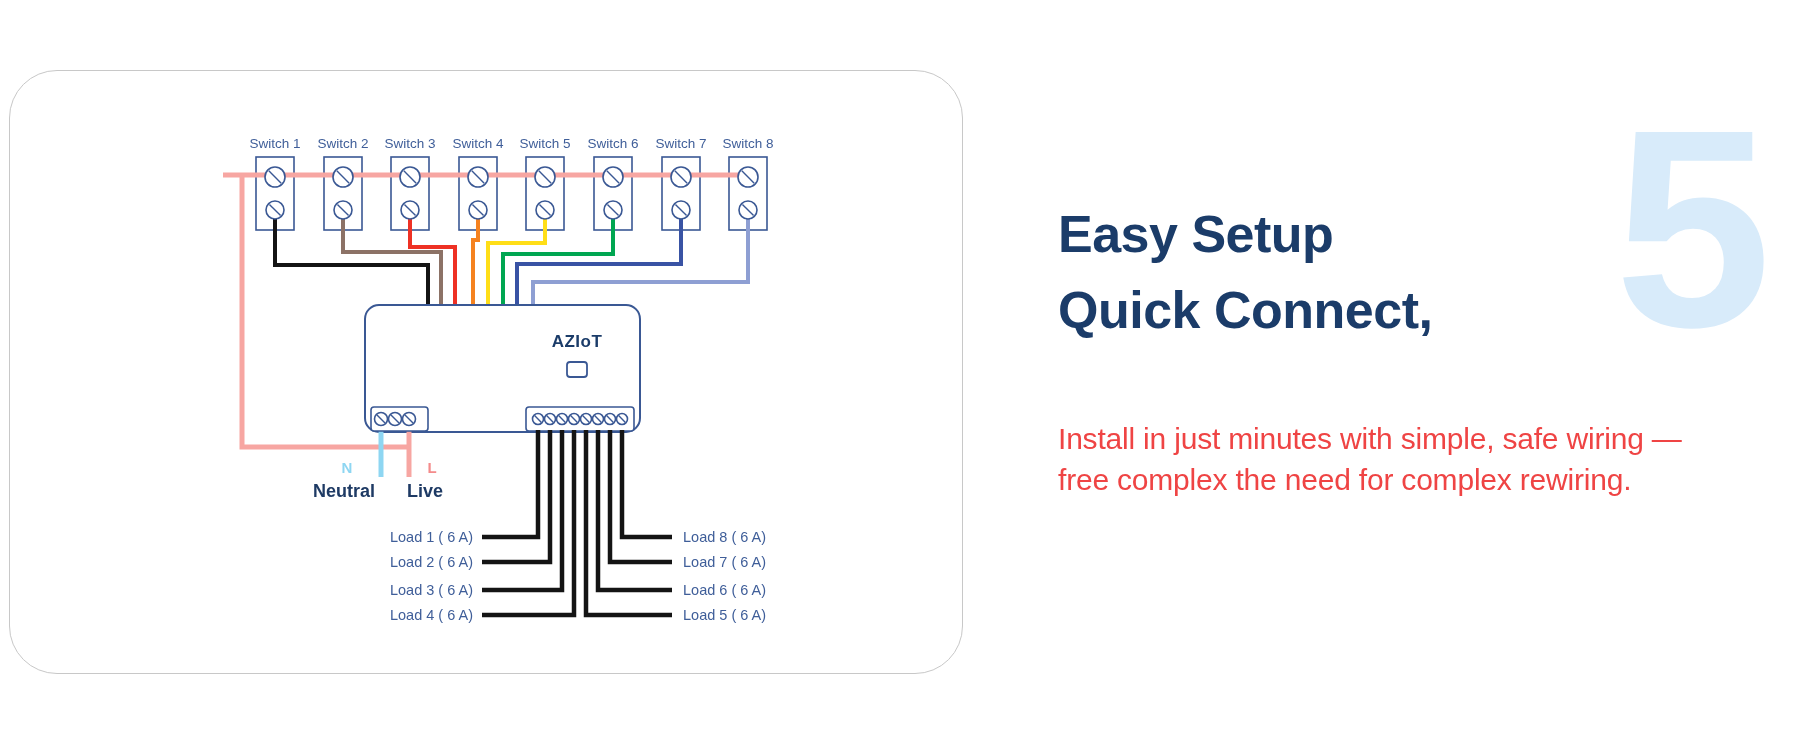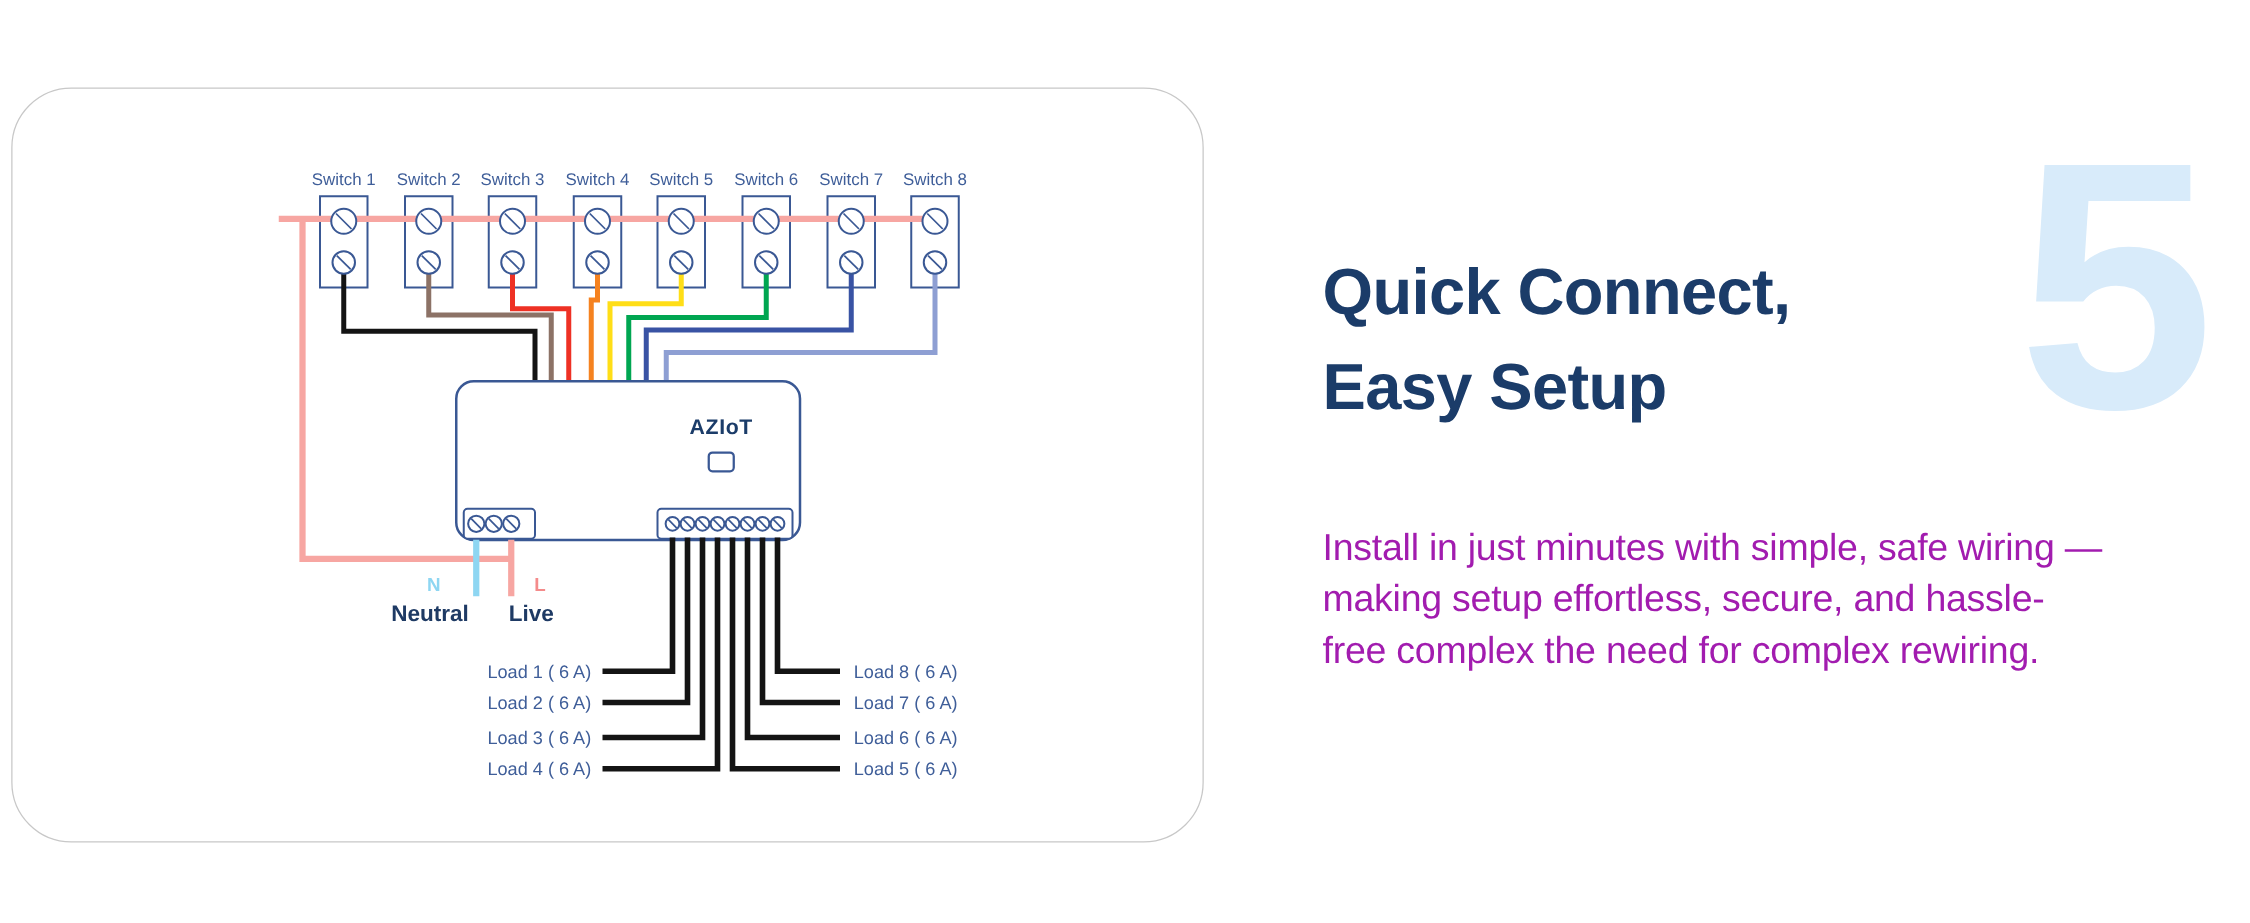--- a/index.html
+++ b/index.html
@@ -23,21 +23,21 @@
     font-size:52px;font-weight:bold;color:#1b3c69;line-height:76px;
     letter-spacing:-0.5px;
   }
   .step-number{
     position:absolute;left:1598px;top:88px;width:190px;
     font-size:282px;font-weight:bold;color:#d8ebfa;line-height:282px;
     text-align:center;
   }
   .body-copy{
     position:absolute;left:1058px;top:418px;
-    font-size:30px;color:#a21caf;line-height:41px;letter-spacing:-0.2px;
+    font-size:30px;color:#ef4444;line-height:41px;letter-spacing:-0.2px;
     font-weight:400;
   }
 </style>
 </head>
 <body>
 
 <div class="card"></div>
 
 <svg id="diagram" viewBox="0 0 1800 738" xmlns="http://www.w3.org/2000/svg">
   <g id="layer-boxes">
@@ -157,23 +157,22 @@
       <text x="683" y="595" text-anchor="start" class="load-label">Load 6 ( 6 A)</text>
       <text x="683" y="620" text-anchor="start" class="load-label">Load 5 ( 6 A)</text>
       <text x="347" y="473" text-anchor="middle" class="nl-short" fill="#8ed6f2">N</text>
       <text x="432" y="473" text-anchor="middle" class="nl-short" fill="#f48b8b">L</text>
       <text x="344" y="497" text-anchor="middle" class="nl-word">Neutral</text>
       <text x="425" y="497" text-anchor="middle" class="nl-word">Live</text>
     </g>
 </svg>
 
 <div class="headline">
+  <div>Easy Setup</div>
   <div>Quick Connect,</div>
-  <div>Easy Setup</div>
 </div>
 
 <div class="step-number">5</div>
 
 <div class="body-copy">
   <div>Install in just minutes with simple, safe wiring —</div>
-  <div>making setup effortless, secure, and hassle-</div>
   <div>free complex the need for complex rewiring.</div>
 </div>
 
 </body></html>

